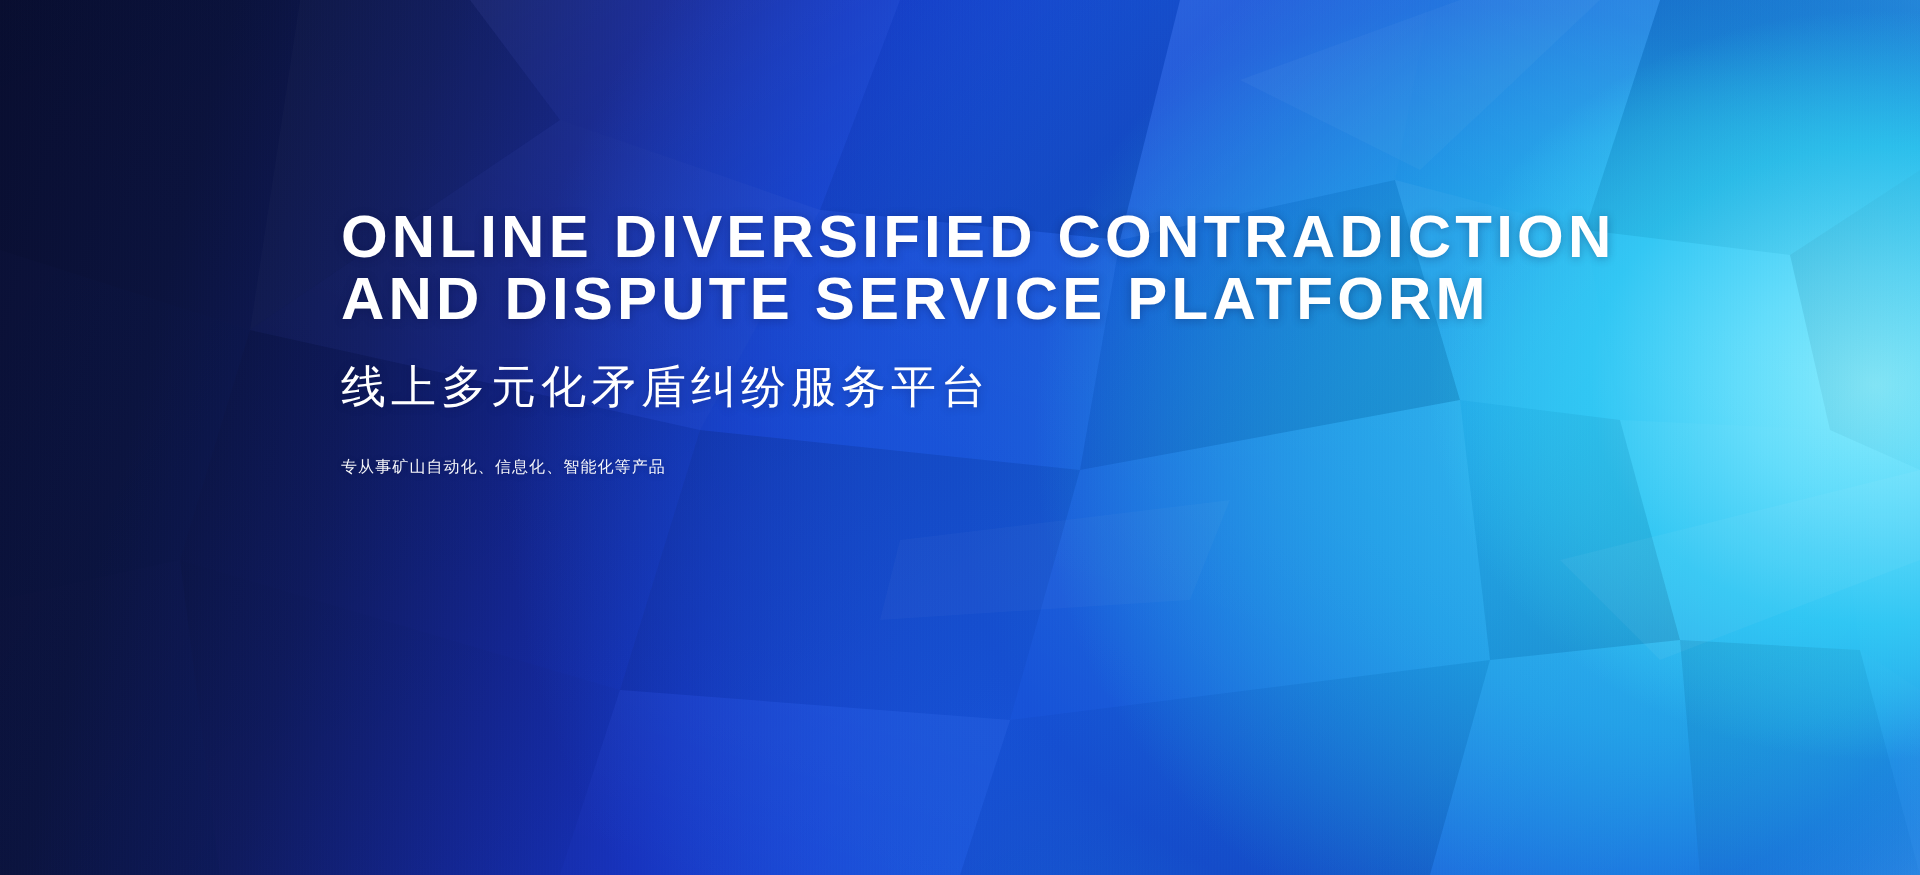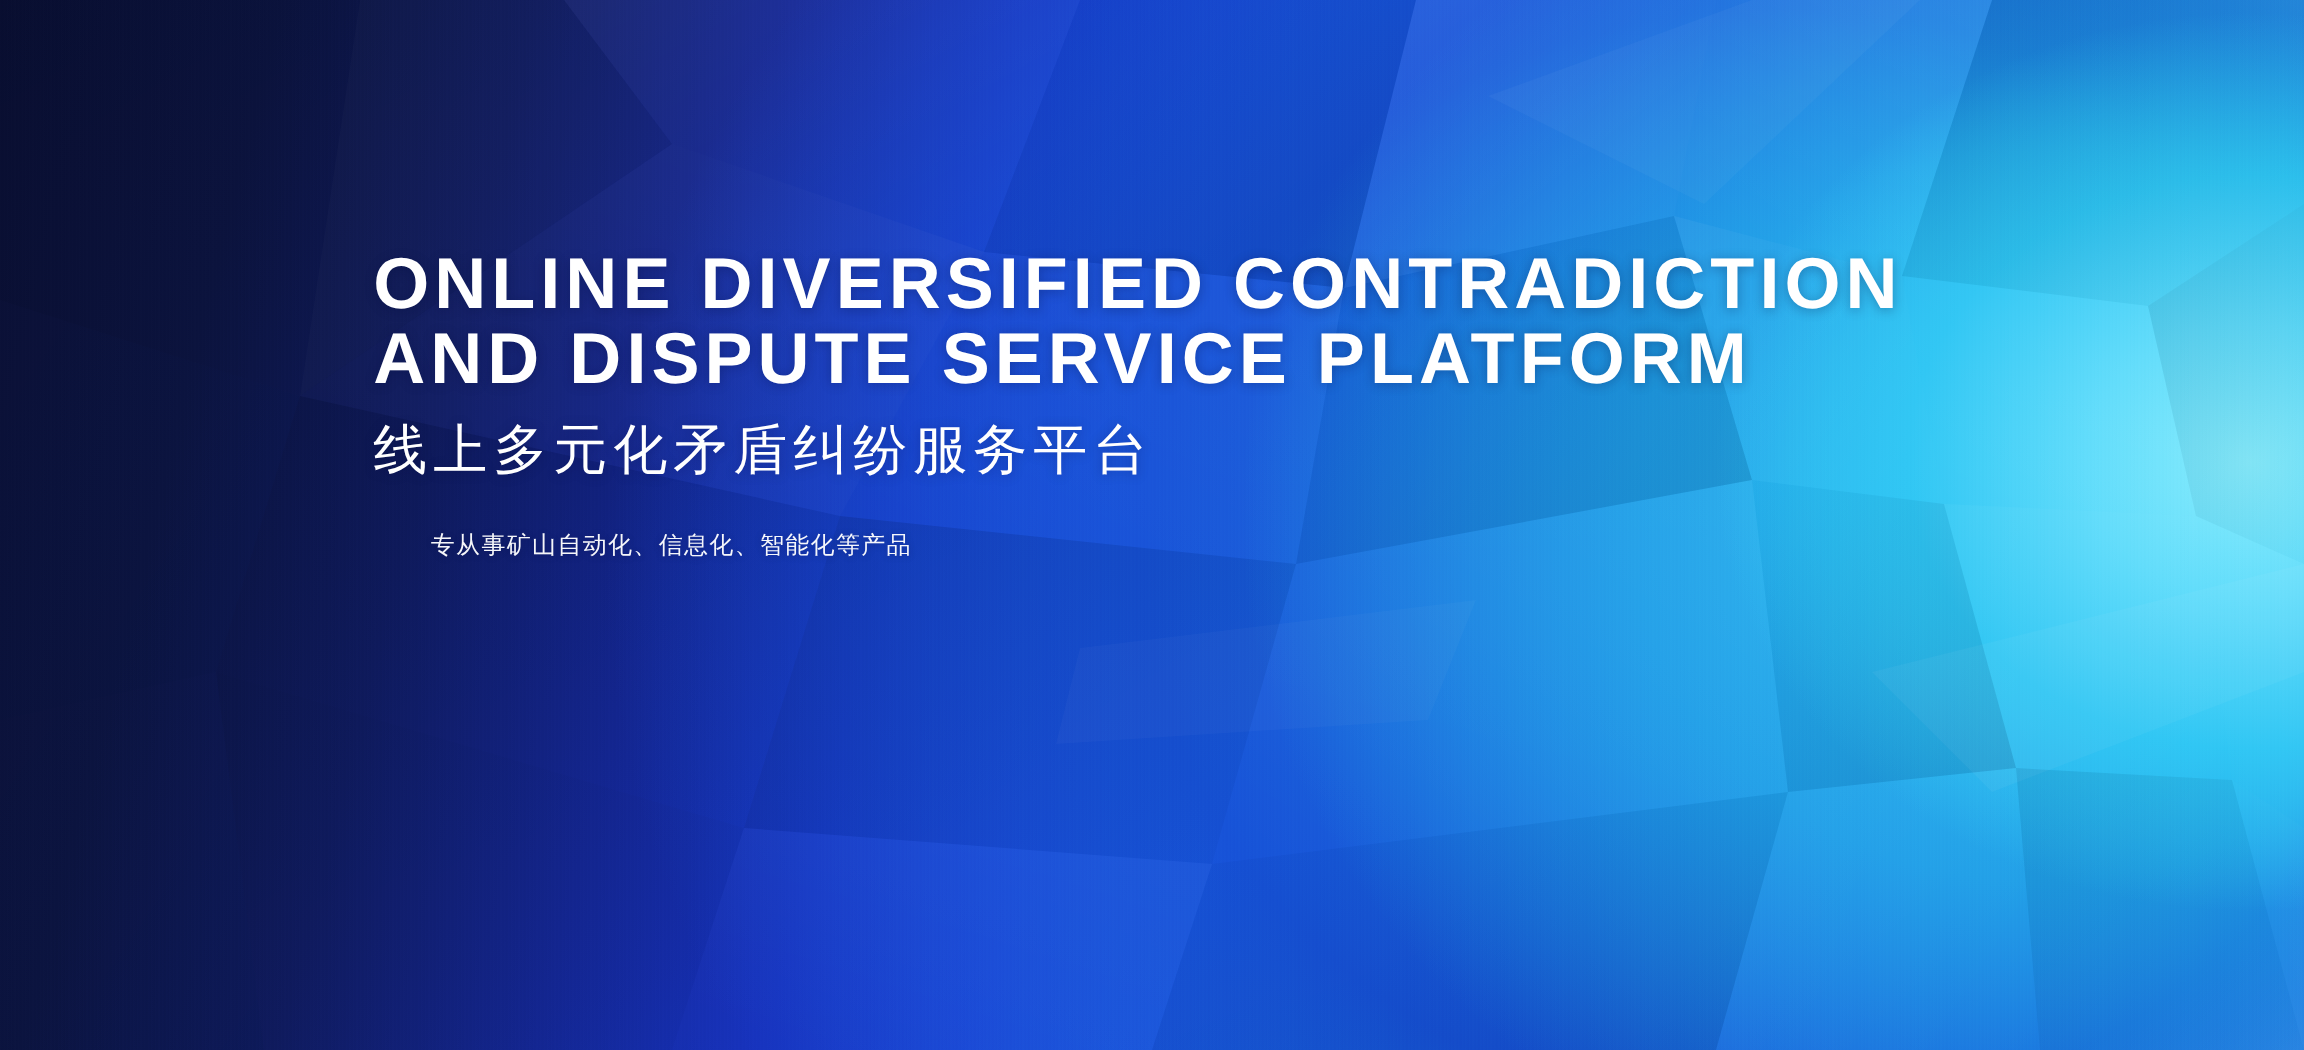--- a/index.html
+++ b/index.html
@@ -53,54 +53,53 @@
         rgba(255,255,255,0.020) 1px,
         rgba(0,0,0,0.018) 2px,
         rgba(0,0,0,0.018) 3px);
     mix-blend-mode:overlay;
     opacity:.5;
   }
 
   
   .copy{
     position:absolute;
-    left:311px;
+    left:341px;
     top:206px;
     width:1340px;
   }
 
   .title-en{
     font-size:60px;
     font-weight:700;
     line-height:62px;
     letter-spacing:4.2px;
     color:#ffffff;
     white-space:pre-line;
     text-shadow:0 1px 10px rgba(4,12,60,0.30);
   }
 
   .title-cn{
-    margin-top:20px;
+    margin-top:32px;
     font-size:45px;
     font-weight:400;
     line-height:50px;
     letter-spacing:5px;
     color:#ffffff;
     text-shadow:0 1px 10px rgba(4,12,60,0.28);
   }
 
   .subtitle{
     margin-top:38px;
-    font-size:20px;
+    font-size:16px;
     font-weight:400;
     line-height:34px;
     letter-spacing:1.1px;
     color:rgba(255,255,255,0.96);
     text-shadow:0 1px 6px rgba(4,12,60,0.30);
-    margin-left:48px;
   }
   .subtitle-line{ display:block; }
 </style>
 </head>
 <body>
 
 <div class="banner">
 
   <div class="bg-base"></div>
 

